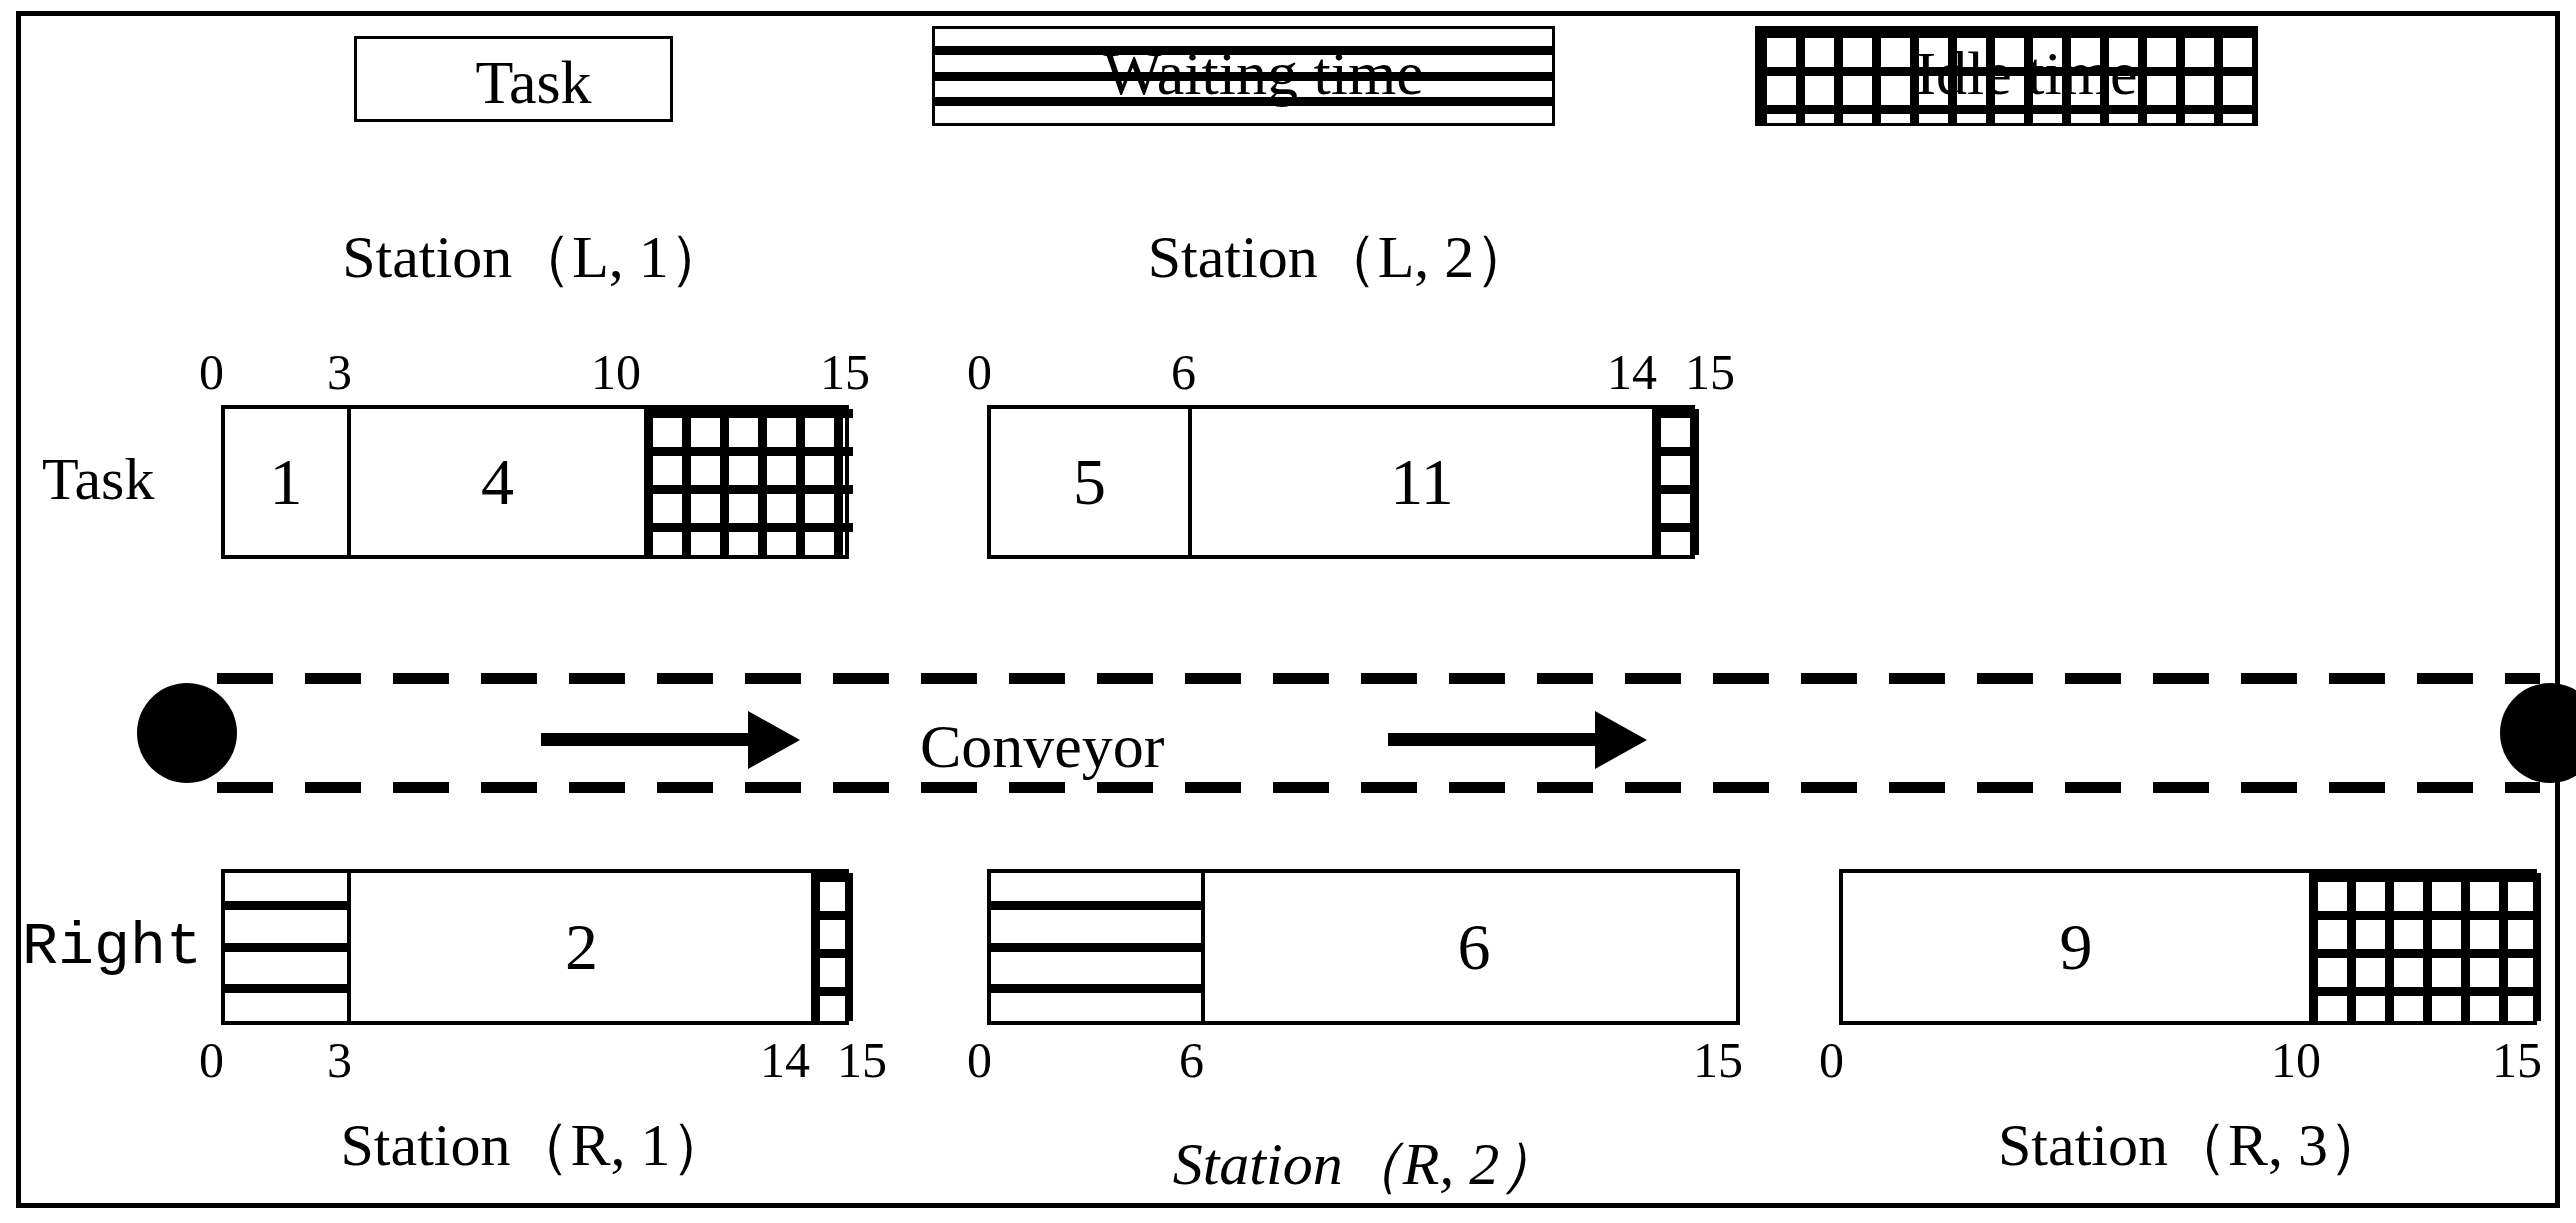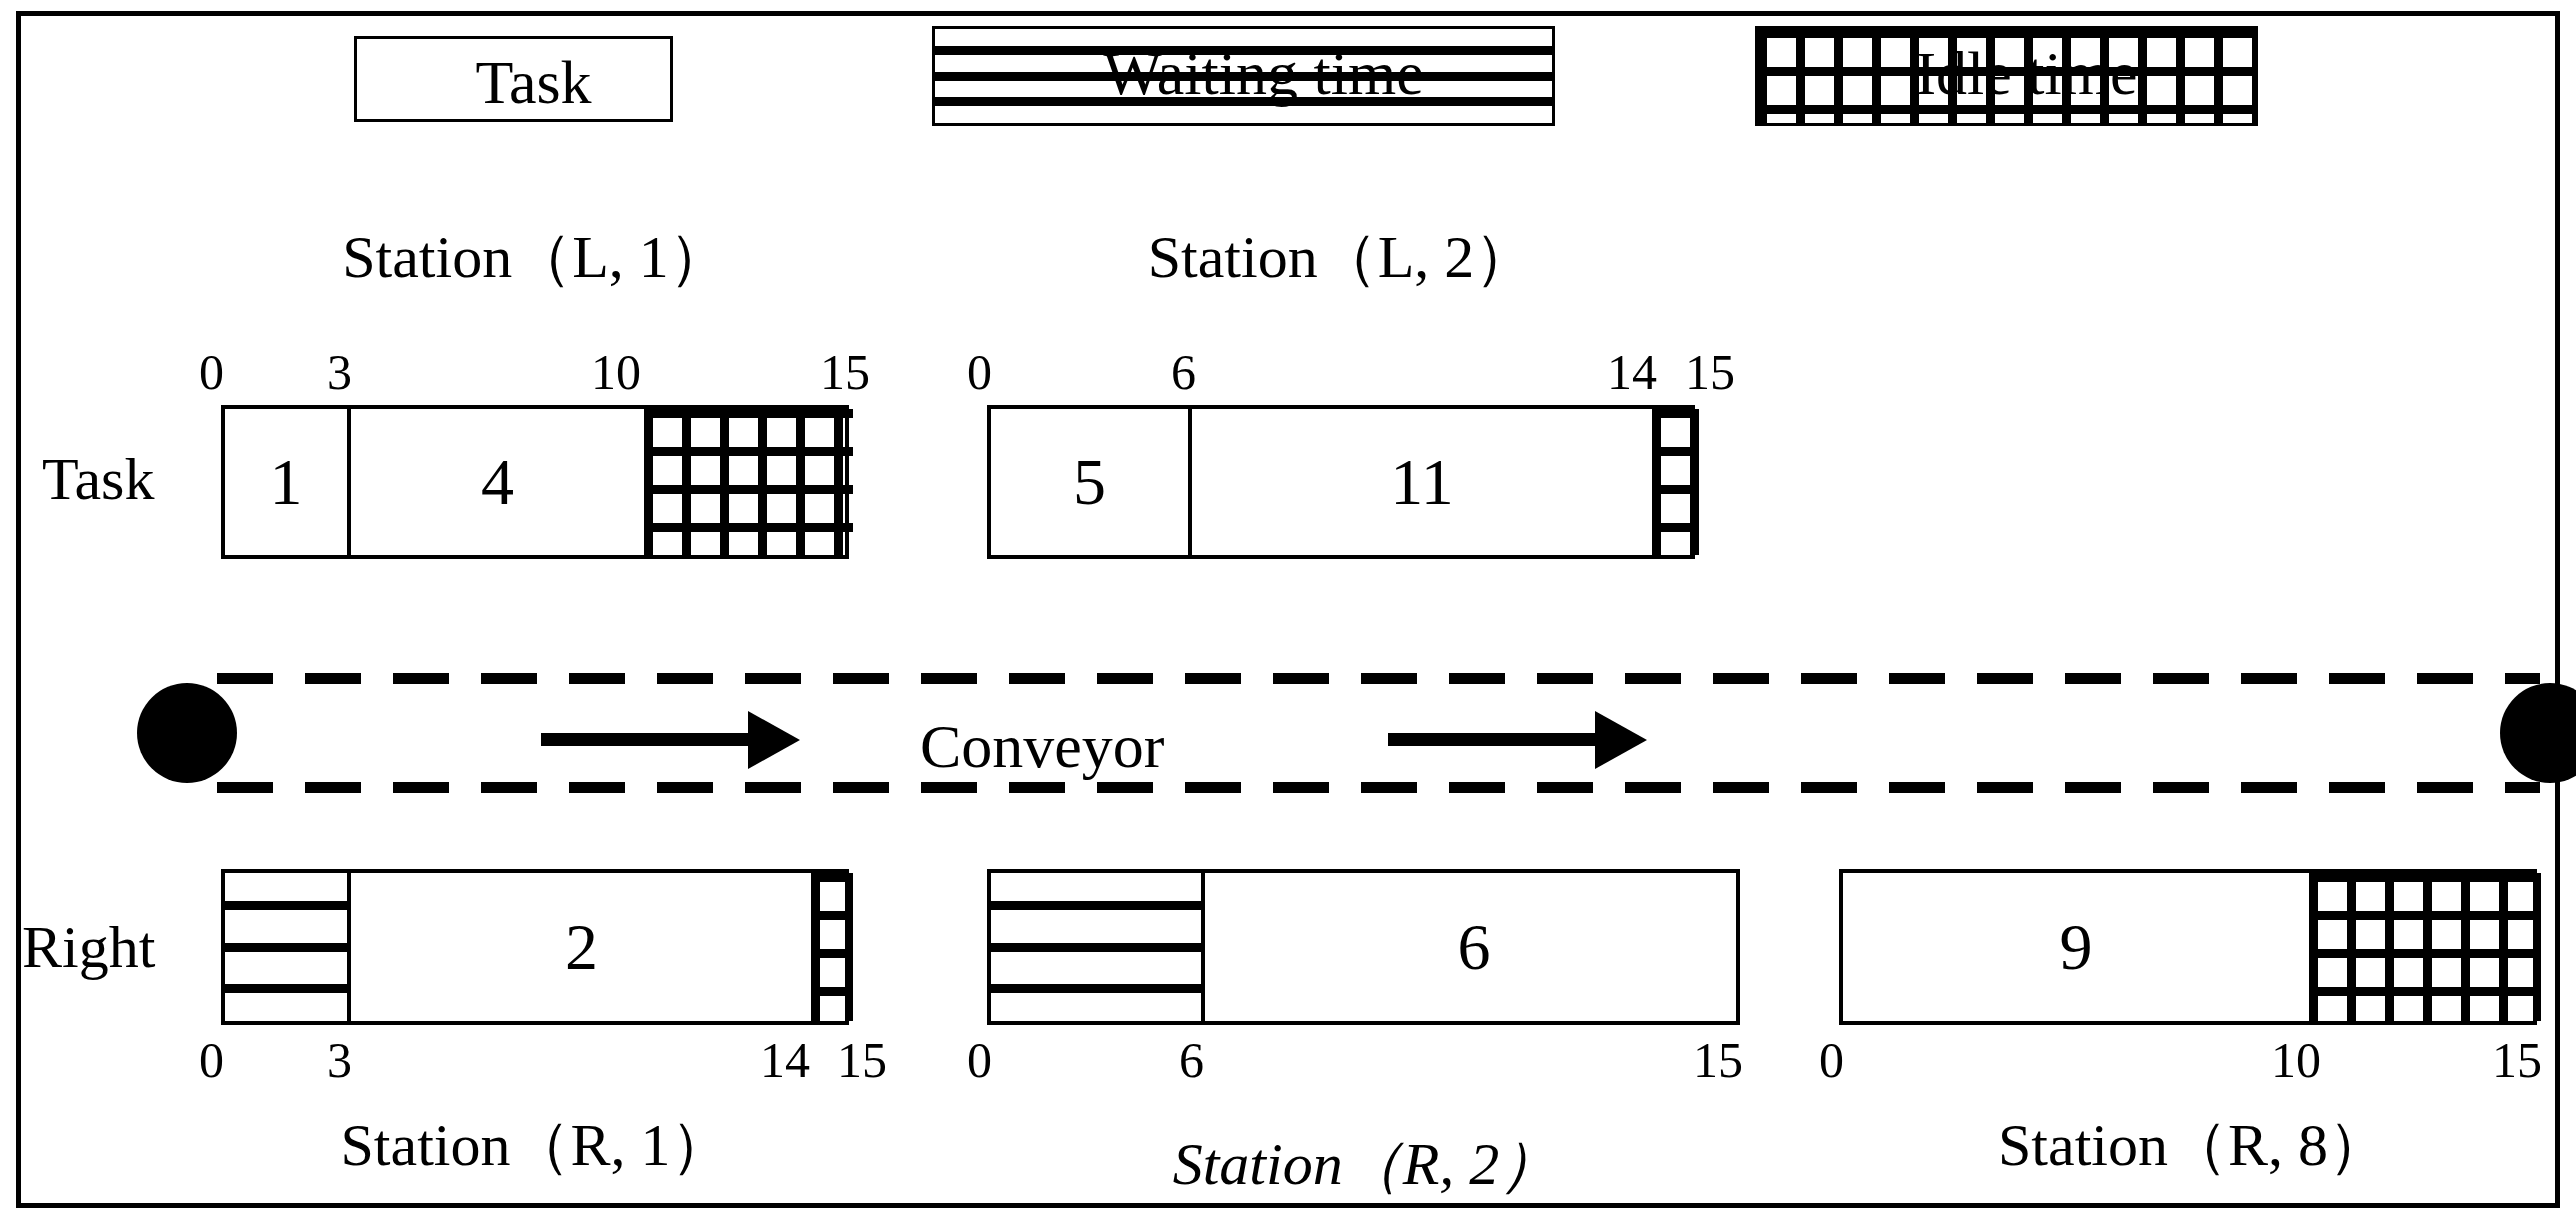--- a/index.html
+++ b/index.html
@@ -95,21 +95,21 @@
     <div class="legend-label" style="left:354px;top:51px;width:319px;">Task</div>
 
     <div class="legend-box pat-wait" style="left:932px;top:26px;width:623px;height:100px;"></div>
     <div class="legend-label" style="left:932px;top:42px;width:623px;">Waiting time</div>
 
     <div class="legend-box pat-idle" style="left:1755px;top:26px;width:503px;height:100px;"></div>
     <div class="legend-label" style="left:1755px;top:42px;width:503px;">Idle time</div>
   </div>
 
   <div class="side-label" style="left:42px;top:449px;">Task</div>
-  <div class="side-label" style="left:22px;top:917px;">Right</div>
+  <div class="side-label" style="left:22px;top:917px;font-family:Liberation Mono, monospace;">Right</div>
 
   <div>
     <div class="station-title" style="left:224px;top:227px;width:623px;text-align:center;">Station（L, 1）</div>
 
     <div class="tick" style="left:199px;top:347px;">0</div>
     <div class="tick" style="left:327px;top:347px;">3</div>
     <div class="tick" style="left:591px;top:347px;">10</div>
     <div class="tick" style="left:820px;top:347px;">15</div>
 
     <div class="bar" style="left:221px;top:405px;width:628px;height:154px;">
@@ -198,17 +198,17 @@
       <div class="seg" style="left:0px;width:466px;">
         <span>9</span>
       </div>
       <div class="seg pat-idle" style="left:466px;width:232px;"></div>
     </div>
 
     <div class="tick" style="left:1819px;top:1035px;">0</div>
     <div class="tick" style="left:2271px;top:1035px;">10</div>
     <div class="tick" style="left:2492px;top:1035px;">15</div>
 
-    <div class="station-title" style="left:1844px;top:1115px;width:698px;text-align:center;">Station（R, 8）</div>
+    <div class="station-title" style="left:1844px;top:1115px;width:698px;text-align:center;">Station（R, 3）</div>
   </div>
 
 </div>
 
 
 </body></html>

